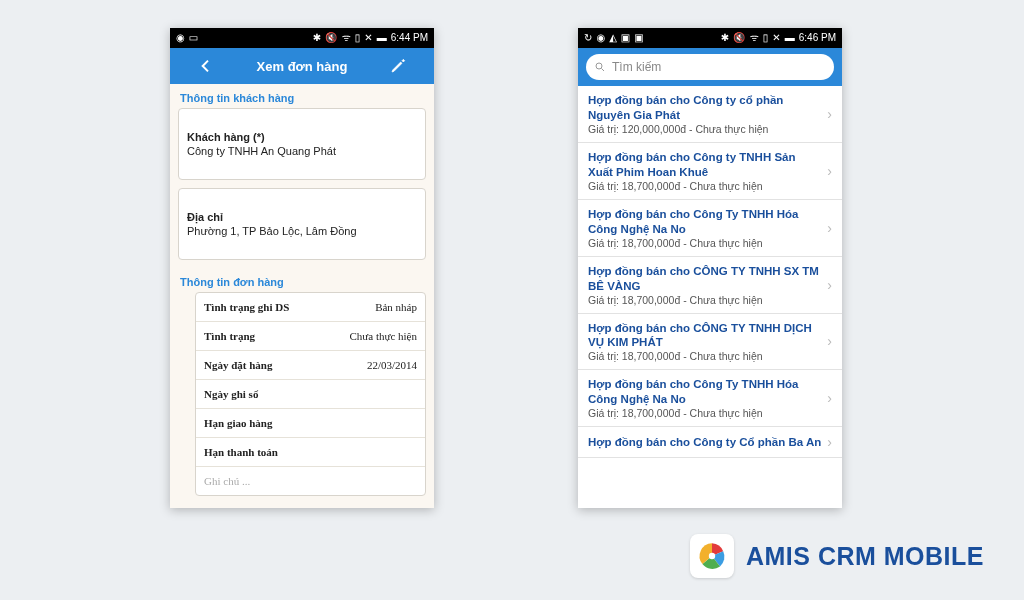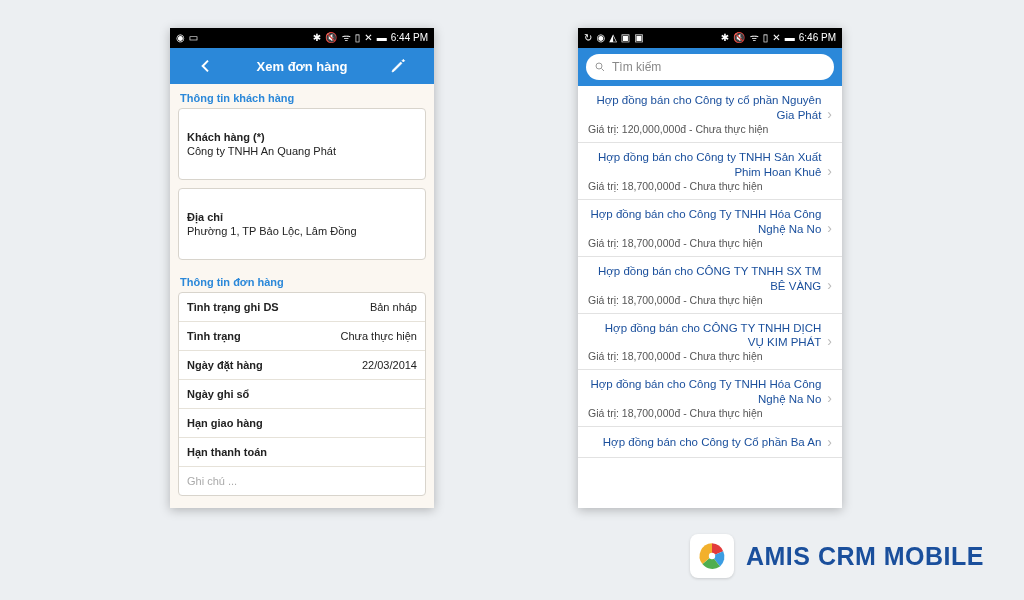--- a/index.html
+++ b/index.html
@@ -50,21 +50,22 @@
   }
   .card {
     background: #fff; border: 1px solid #d8d4cc; border-radius: 4px;
     margin: 0 8px 8px 8px; padding: 22px 8px;
   }
   .card .lbl { font-size: 11px; font-weight: bold; color: #222; }
   .card .val { font-size: 11px; color: #222; margin-top: 2px; }
 
   .table-card {
     background: #fff; border: 1px solid #d8d4cc; border-radius: 4px;
-    margin: 0 8px 8px 8px;
+    margin: 0 8px 8px 25px;
+    font-family: Liberation Serif, serif;
   }
   .row {
     display: flex; justify-content: space-between; align-items: center;
     padding: 8px 8px; border-bottom: 1px solid #e6e2d9; font-size: 11px;
   }
   .row:last-child { border-bottom: none; }
   .row .k { font-weight: bold; color: #222; }
   .row .v { color: #222; padding-left: 24px; }
   .note { padding: 8px; font-size: 11px; color: #aaa; }
 
@@ -80,21 +81,21 @@
   .searchbox svg { width: 12px; height: 12px; fill: #999; }
 
   
   .listitem {
     border-bottom: 1px solid #e2e2e2;
     padding: 7px 10px 7px 10px;
     display: flex; align-items: center; gap: 6px;
     cursor: pointer;
   }
   .listitem .txt { flex: 1; }
-  .listitem .title { color: #1a4f9c; font-weight: normal; font-size: 11.5px; line-height: 1.3; text-align: right; }
+  .listitem .title { color: #1a4f9c; font-weight: bold; font-size: 11.5px; line-height: 1.3; }
   .listitem .sub { color: #555; font-size: 10.5px; margin-top: 0; }
   .listitem .chev { color: #bbb; font-size: 14px; }
 
   
   .brand {
     position: absolute; right: 40px; bottom: 22px;
     display: flex; align-items: center; gap: 12px;
   }
   .brand .logo {
     width: 44px; height: 44px; background: #fff; border-radius: 8px;

